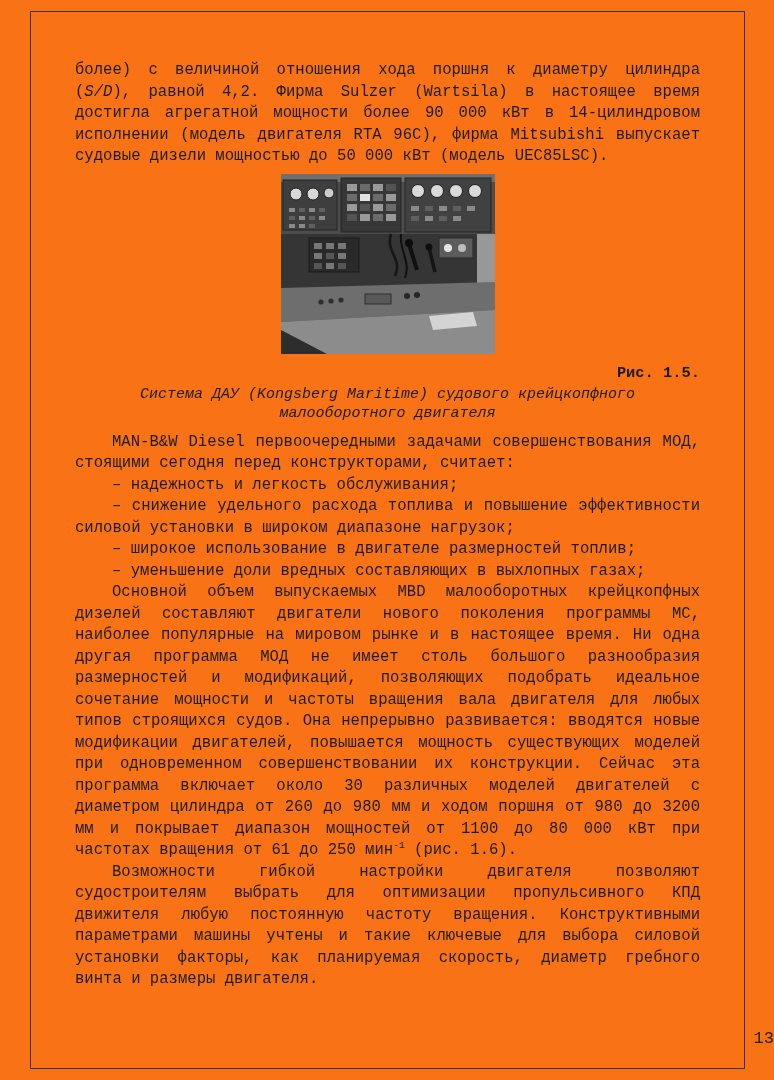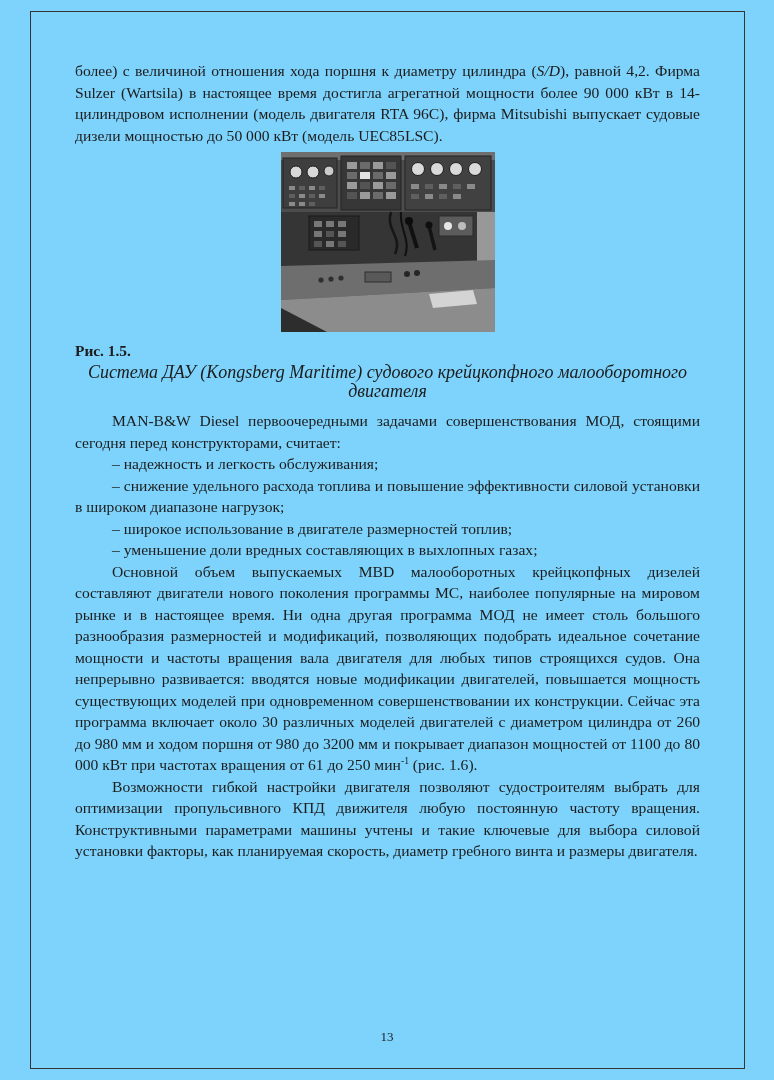--- a/index.html
+++ b/index.html
@@ -5,23 +5,23 @@
   html, body {
     margin: 0;
     padding: 0;
     background: #e9e9e9;
   }
   .page {
     position: relative;
     width: 774px;
     height: 1080px;
     margin: 0 auto;
-    background: #7dd3fc;
+    background: #f97316;
     overflow: hidden;
-    font-family: Liberation Serif, serif;
+    font-family: Liberation Mono, monospace;
     color: #1c1c1c;
   }
   .frame {
     position: absolute;
     left: 30px;
     top: 11px;
     right: 29px;
     bottom: 11px;
     border: 1.6px solid #343434;
     pointer-events: none;
@@ -53,41 +53,41 @@
   figure.photo-fig {
     margin: 6px auto 0;
     width: 214px;
     padding: 0;
   }
   figure.photo-fig svg {
     display: block;
   }
   .fig-label {
     margin: 9px 0 0;
-    text-align: left;
+    text-align: right;
     text-indent: 0;
     font-weight: bold;
     font-size: 15.4px;
     line-height: 20px;
   }
   .fig-caption {
     margin: 2px 0 9px;
     text-align: center;
     text-indent: 0;
     font-style: italic;
-    font-size: 18px;
+    font-size: 15px;
     line-height: 19px;
   }
   .page-number {
     position: absolute;
     left: 0;
     right: 0;
     top: 1029px;
-    text-align: center;
-    font-size: 13px;
+    text-align: right;
+    font-size: 17px;
   }
 </style>
 </head>
 <body>
 
 <div class="page">
   <div class="frame"></div>
 
   <div class="content">
 

